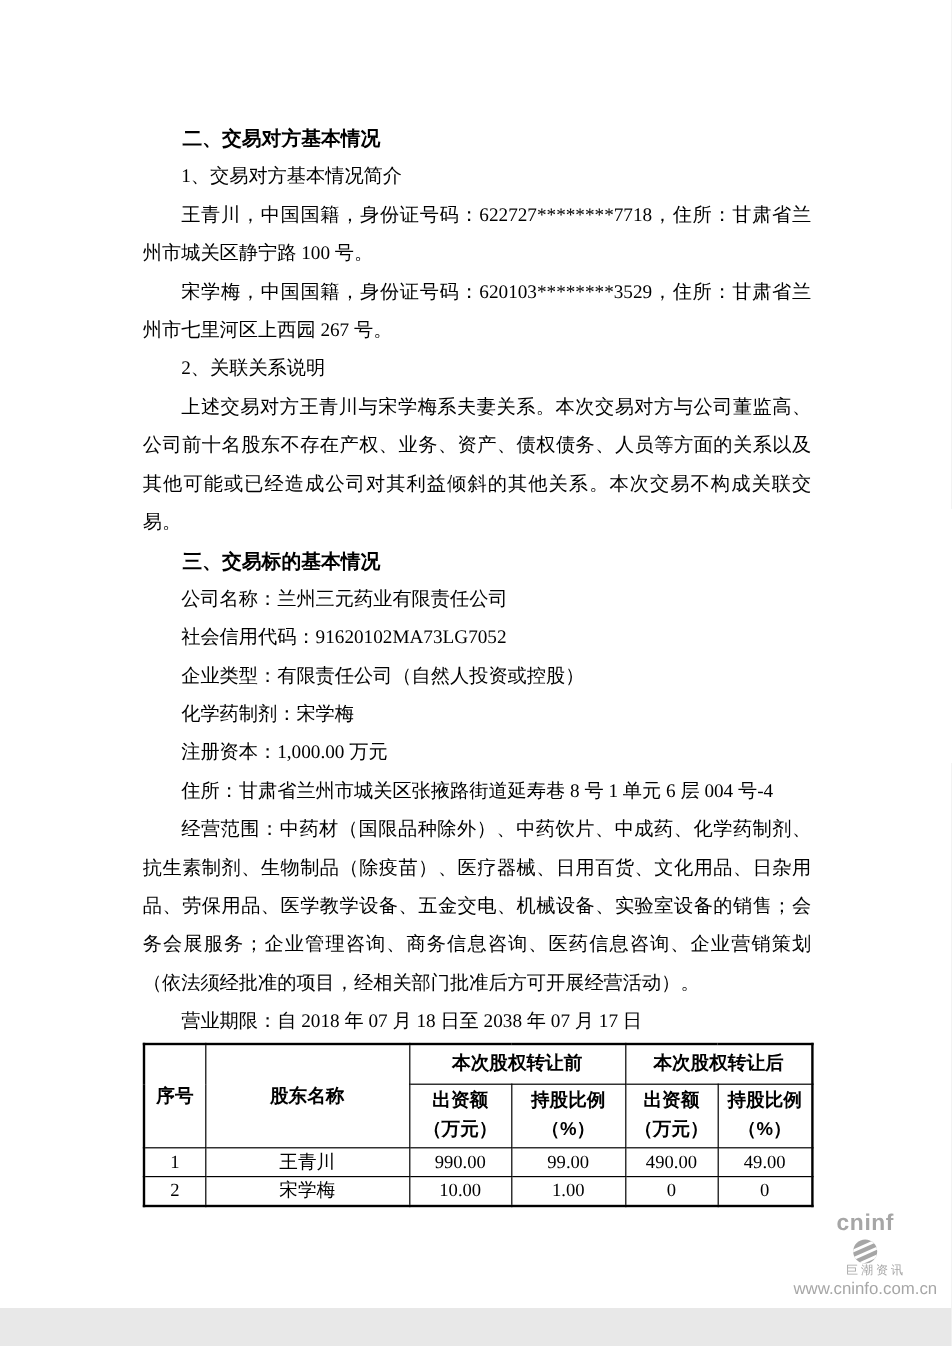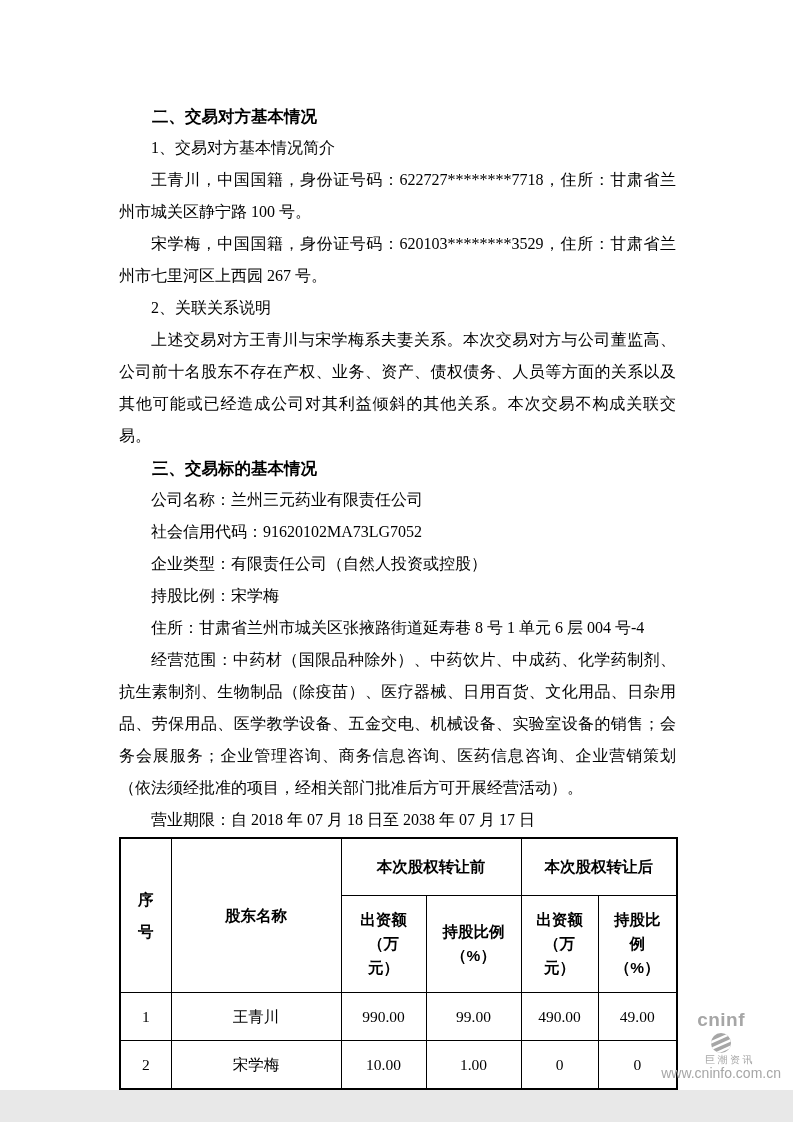--- a/index.html
+++ b/index.html
@@ -31,21 +31,21 @@
   }
   table.equity {
     border-collapse:collapse;
     table-layout:fixed;
     width:557px;
     margin-top:1px;
     text-align:center;
   }
   table.equity th, table.equity td {
     border:1px solid #000;
-    padding:12px;
+    padding:0;
     overflow:hidden;
   }
   table.equity { border:2px solid #000; }
   table.equity th {
     font-family:"Liberation Sans","DejaVu Sans",sans-serif;
     font-weight:bold;
     font-size:15.5px;
   }
   tr.group-row { height:25px; }
   tr.sub-row   { height:53px; }
@@ -92,21 +92,22 @@
     <p>1、交易对方基本情况简介</p>
     <p>王青川，中国国籍，身份证号码：622727********7718，住所：甘肃省兰州市城关区静宁路 100 号。</p>
     <p>宋学梅，中国国籍，身份证号码：620103********3529，住所：甘肃省兰州市七里河区上西园 267 号。</p>
     <p>2、关联关系说明</p>
     <p>上述交易对方王青川与宋学梅系夫妻关系。本次交易对方与公司董监高、公司前十名股东不存在产权、业务、资产、债权债务、人员等方面的关系以及其他可能或已经造成公司对其利益倾斜的其他关系。本次交易不构成关联交易。</p>
 
     <p class="sec-heading">三、交易标的基本情况</p>
     <p>公司名称：兰州三元药业有限责任公司</p>
     <p>社会信用代码：91620102MA73LG7052</p>
     <p>企业类型：有限责任公司（自然人投资或控股）</p>
-    <p>持股比例：宋学梅</p>
+    <p>化学药制剂：宋学梅</p>
+    <p>注册资本：1,000.00 万元</p>
     <p>住所：甘肃省兰州市城关区张掖路街道延寿巷 8 号 1 单元 6 层 004 号-4</p>
     <p>经营范围：中药材（国限品种除外）、中药饮片、中成药、化学药制剂、抗生素制剂、生物制品（除疫苗）、医疗器械、日用百货、文化用品、日杂用品、劳保用品、医学教学设备、五金交电、机械设备、实验室设备的销售；会务会展服务；企业管理咨询、商务信息咨询、医药信息咨询、企业营销策划（依法须经批准的项目，经相关部门批准后方可开展经营活动）。</p>
     <p>营业期限：自 2018 年 07 月 18 日至 2038 年 07 月 17 日</p>
 
     <table class="equity">
       <colgroup>
         <col style="width:51px">
         <col style="width:170px">
         <col style="width:85px">
         <col style="width:95px">

